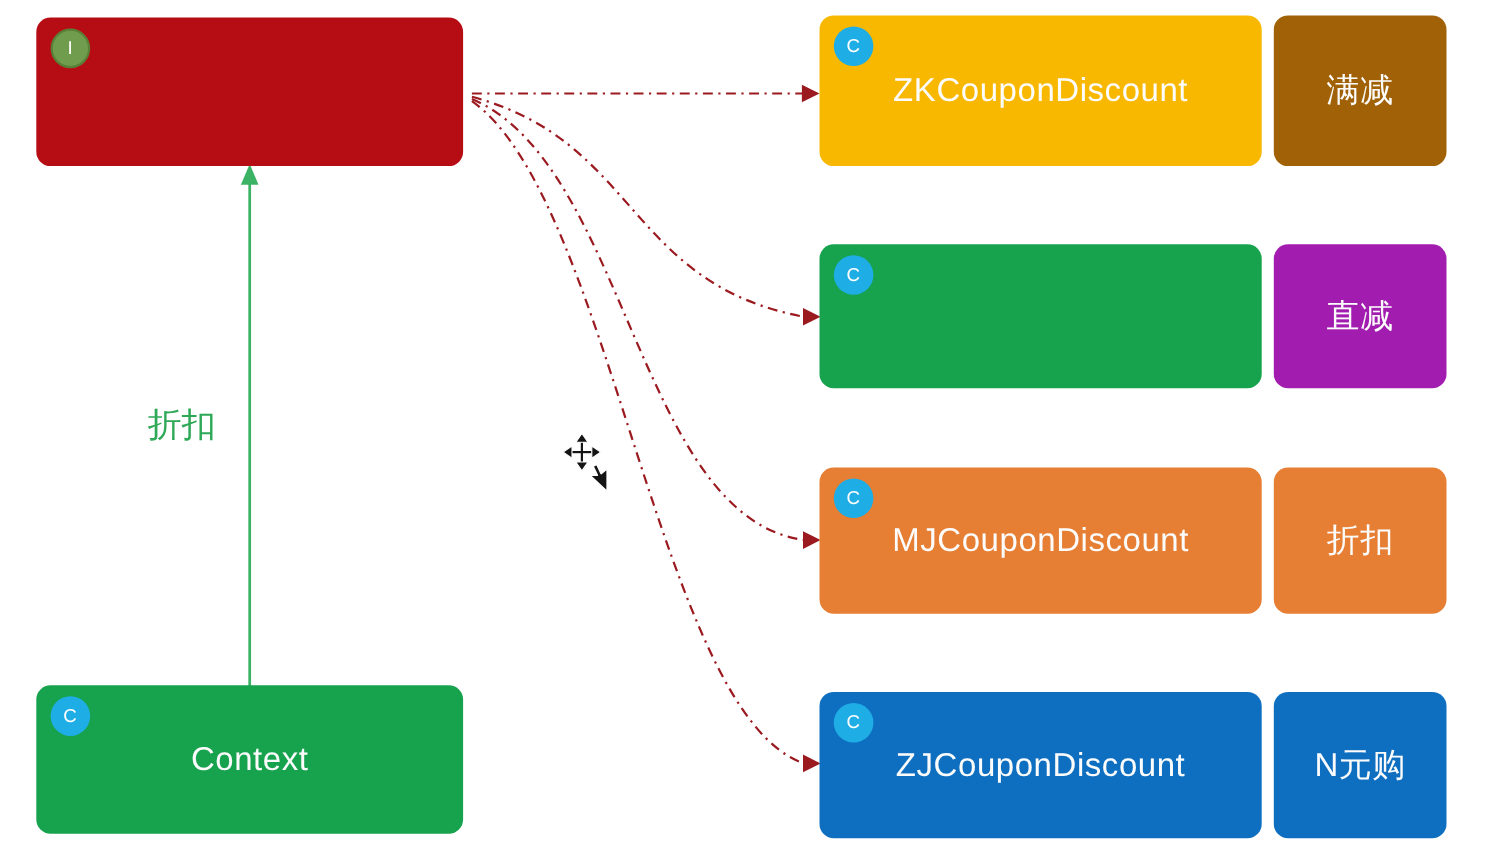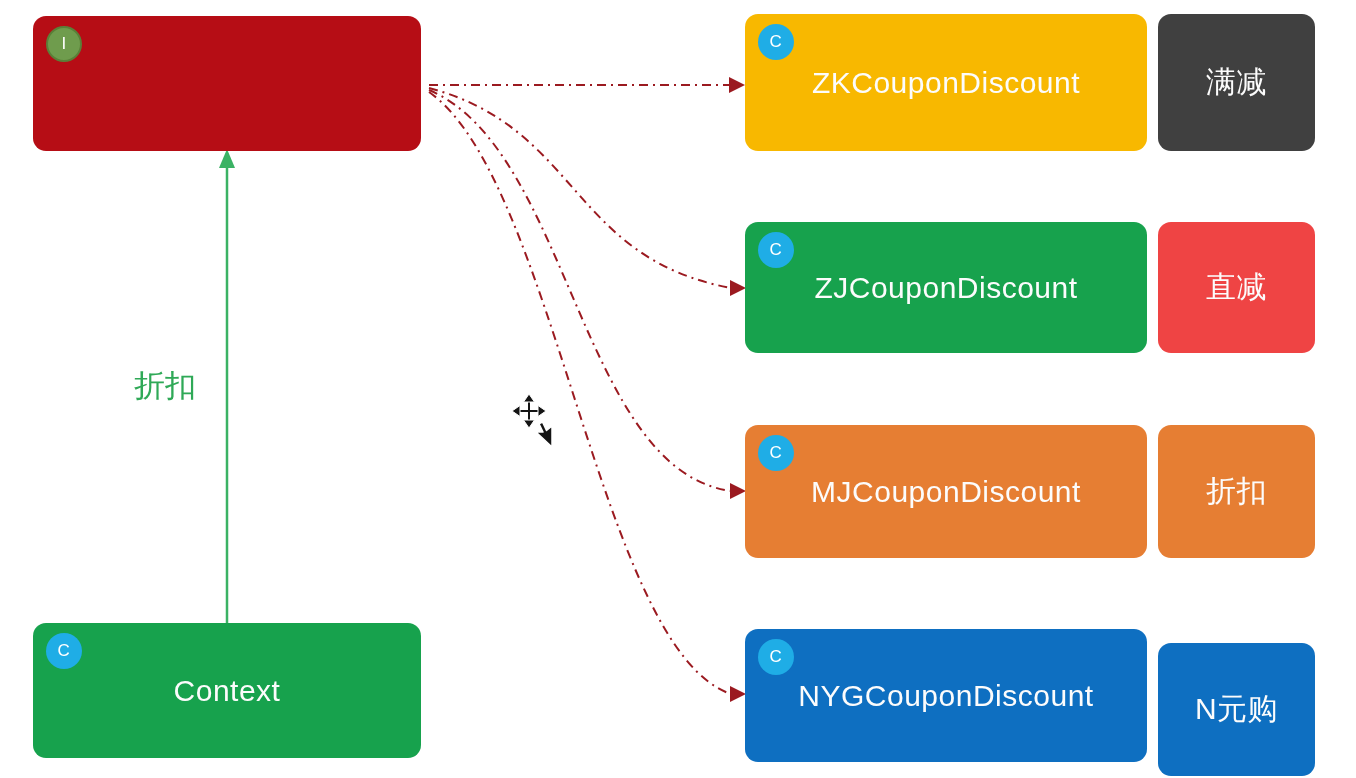--- a/index.html
+++ b/index.html
@@ -89,41 +89,40 @@
   </div>
 
   <div class="relation-label" style="color: rgb(47, 169, 87);">
     <div>折扣</div>
   </div>
 
   <div class="node strategy-main row-0" style="background-color: rgb(248, 184, 0);">
     <span class="badge" style="background-color: rgb(31, 173, 230);">C</span>
     <span>ZKCouponDiscount</span>
   </div>
-  <div class="node strategy-tag row-0" style="background-color: #404040;">
+  <div class="node strategy-tag row-0" style="background-color: #a16207;">
     <span>满减</span>
   </div>
 
   <div class="node strategy-main row-1" style="background-color: rgb(23, 162, 77);">
     <span class="badge" style="background-color: rgb(31, 173, 230);">C</span>
-    <span>ZJCouponDiscount</span>
   </div>
-  <div class="node strategy-tag row-1" style="background-color: #ef4444;">
+  <div class="node strategy-tag row-1" style="background-color: #a21caf;">
     <span>直减</span>
   </div>
 
   <div class="node strategy-main row-2" style="background-color: rgb(230, 126, 51);">
     <span class="badge" style="background-color: rgb(31, 173, 230);">C</span>
     <span>MJCouponDiscount</span>
   </div>
   <div class="node strategy-tag row-2" style="background-color: rgb(230, 126, 51);">
     <span>折扣</span>
   </div>
 
   <div class="node strategy-main row-3" style="background-color: rgb(14, 111, 193);">
     <span class="badge" style="background-color: rgb(31, 173, 230);">C</span>
-    <span>NYGCouponDiscount</span>
+    <span>ZJCouponDiscount</span>
   </div>
-  <div class="node strategy-tag row-3" style="background-color: rgb(14, 111, 193); margin-top: 14px;">
+  <div class="node strategy-tag row-3" style="background-color: rgb(14, 111, 193);">
     <span>N元购</span>
   </div>
 
 </div>
 
 </body></html>

